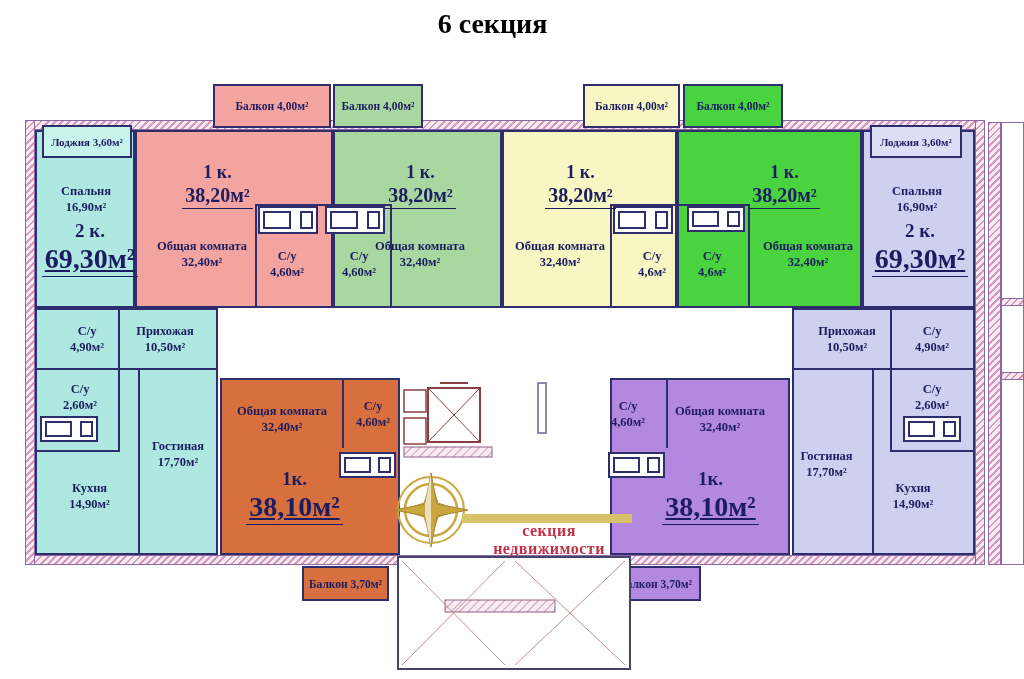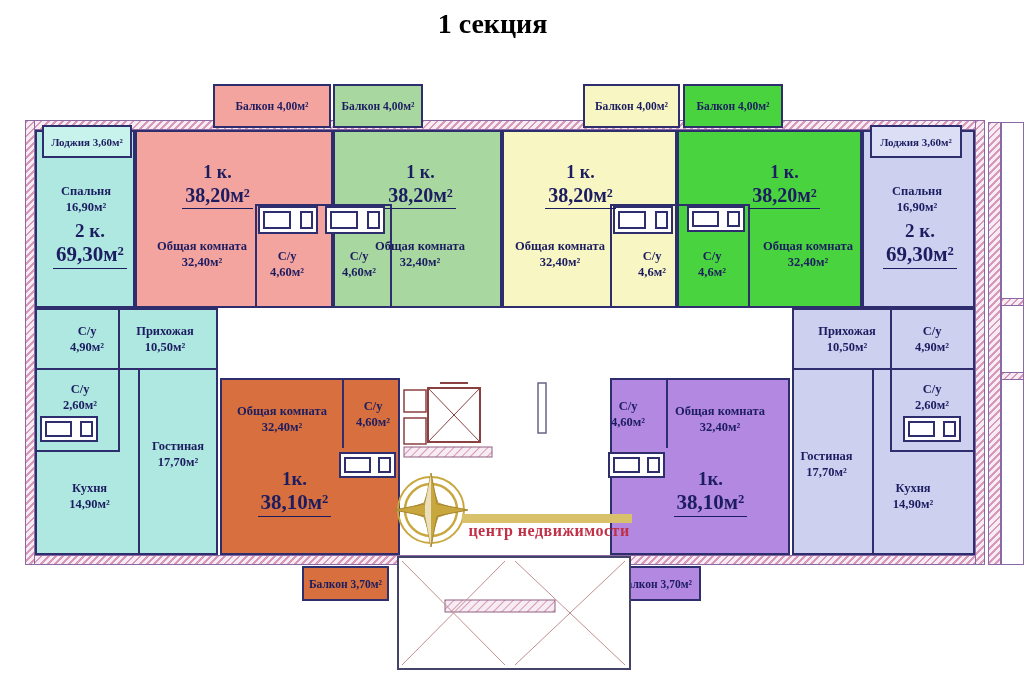--- a/index.html
+++ b/index.html
@@ -32,42 +32,42 @@
     font-size:11px;font-weight:700;color:#1c1c60;}
 
   .pline{position:absolute;background:#2e2e6e;z-index:2;}
 
   .lbl{position:absolute;text-align:center;color:#1c1c60;font-weight:700;
        font-size:12.5px;line-height:1.3;z-index:3;}
   .lbl span{display:block;}
   .apt-main .tp{display:block;font-size:18px;line-height:1.15;}
   .apt-main .ar{display:inline-block;font-size:20px;line-height:1.2;border-bottom:1.5px solid #1c1c60;padding:0 3px 1px;}
   .apt-main2 .tp{display:block;font-size:19px;line-height:1.15;}
-  .apt-main2 .ar{display:inline-block;font-size:21px;line-height:1.2;border-bottom:1.5px solid #1c1c60;padding:0 3px 1px;}
+  .apt-main2 .ar{display:inline-block;font-size:28px;line-height:1.2;border-bottom:1.5px solid #1c1c60;padding:0 3px 1px;text-decoration:underline;}
 
   .bath{position:absolute;box-sizing:border-box;border:2px solid #2e2e6e;background:#fff;z-index:2;}
   .bath .t1{position:absolute;left:3px;top:3px;bottom:3px;width:50%;border:2px solid #2e2e6e;box-sizing:border-box;}
   .bath .t2{position:absolute;right:3px;top:3px;bottom:3px;width:24%;border:2px solid #2e2e6e;box-sizing:border-box;}
 
   .stairs-svg{position:absolute;left:390px;top:375px;z-index:2;}
   .sec2-white{position:absolute;box-sizing:border-box;border:1px solid #8a6aa0;background:#fff;z-index:1;}
   .logo-star{position:absolute;left:393px;top:470px;z-index:6;}
   .logo-bar{position:absolute;left:462px;top:514px;width:170px;height:9px;background:#d9c06a;z-index:6;}
   .logo-brand{position:absolute;left:466px;top:468px;z-index:7;font-size:46px;font-weight:700;
      color:#f2559c;-webkit-text-stroke:1.3px #c9a73f;letter-spacing:1px;line-height:1;}
   .logo-tagline{position:absolute;left:468px;top:522px;width:162px;text-align:center;z-index:7;
      font-size:16px;font-weight:700;color:#c23048;letter-spacing:.5px;line-height:1.1;}
 </style>
 </head>
 <body>
 
 <div id="stage">
 
   <div class="title">
-    <div>1 секция</div>
+    <div>6 секция</div>
   </div>
 
   <div class="hatchwall" style="left:25px;top:120px;width:960px;height:10px;"></div>
   <div class="hatchwall" style="left:25px;top:555px;width:960px;height:10px;"></div>
   <div class="hatchwall" style="left:25px;top:120px;width:10px;height:445px;"></div>
   <div class="hatchwall" style="left:975px;top:120px;width:10px;height:445px;"></div>
 
   <div class="hatchwall" style="left:988px;top:122px;width:13px;height:443px;"></div>
   <div class="sec2-white" style="left:1001px;top:122px;width:23px;height:443px;"></div>
   <div class="hatchwall" style="left:1001px;top:298px;width:23px;height:8px;"></div>
@@ -321,15 +321,15 @@
   </svg>
 
   <svg class="logo-star" width="76" height="80" viewBox="0 0 76 80">
     <circle cx="38" cy="40" r="33" fill="none" stroke="#c9a73f" stroke-width="2"></circle>
     <circle cx="38" cy="40" r="26" fill="#ffffff" fill-opacity="0.55" stroke="#c9a73f" stroke-width="2.5"></circle>
     <polygon points="38,12 45,33 66,40 45,47 38,68 31,47 10,40 31,33" fill="#d9bb60" stroke="#b6923a" stroke-width="1"></polygon>
     <polygon points="38,3 44,34 75,40 44,46 38,77 32,46 1,40 32,34" fill="#c9a73f" stroke="#a8862f" stroke-width="1"></polygon>
     <polygon points="38,3 38,77 32,46 32,34" fill="#ffffff" fill-opacity="0.65"></polygon>
   </svg>
   <div class="logo-bar"></div>
-  <div class="logo-tagline">центр недвижимости</div>
+  <div class="logo-tagline">секция недвижимости</div>
 
 </div>
 
 </body></html>

